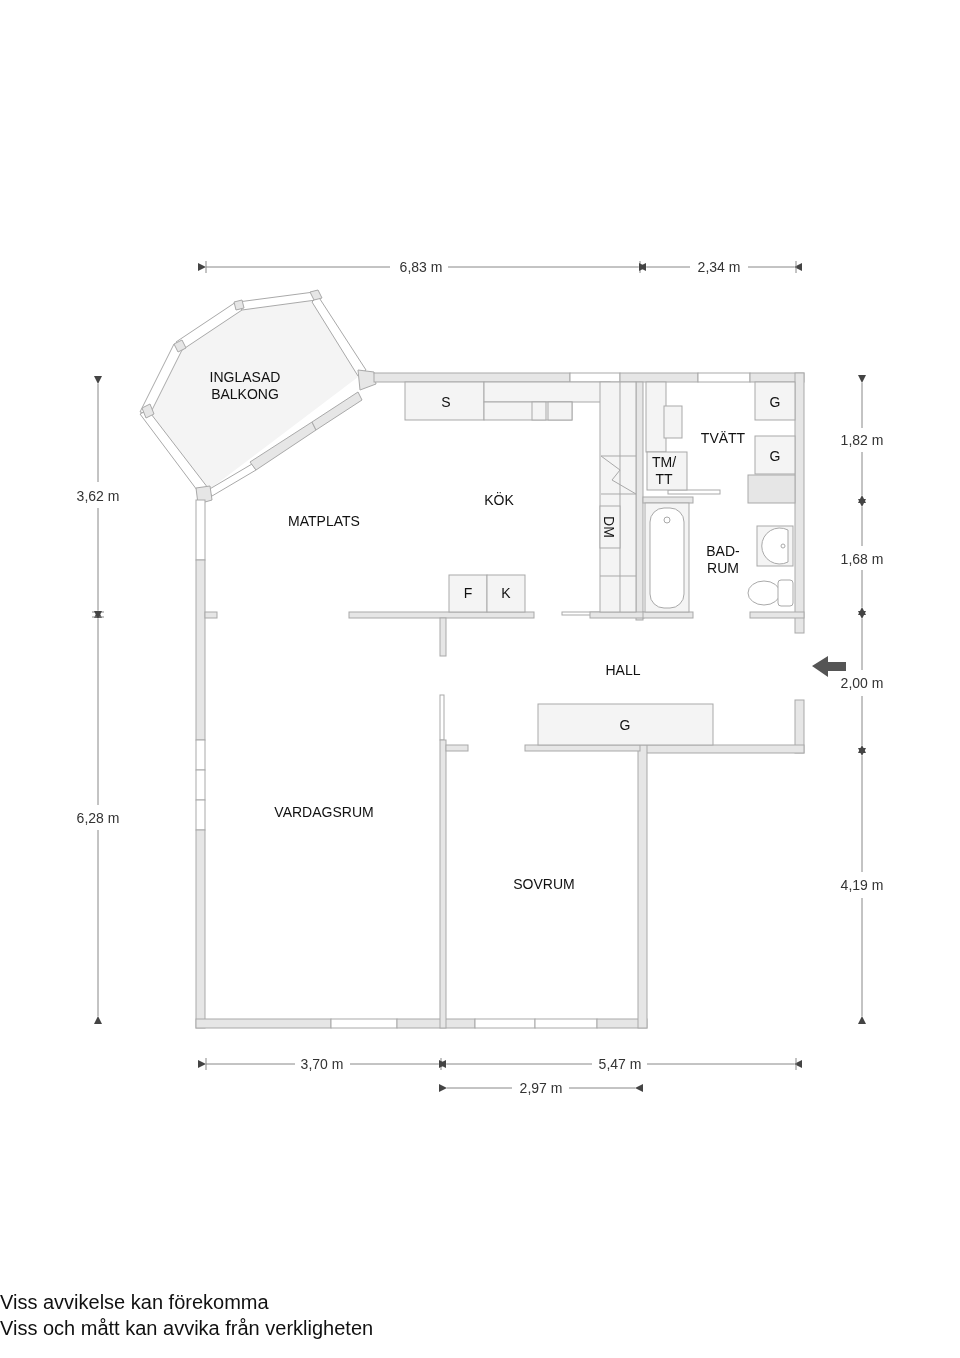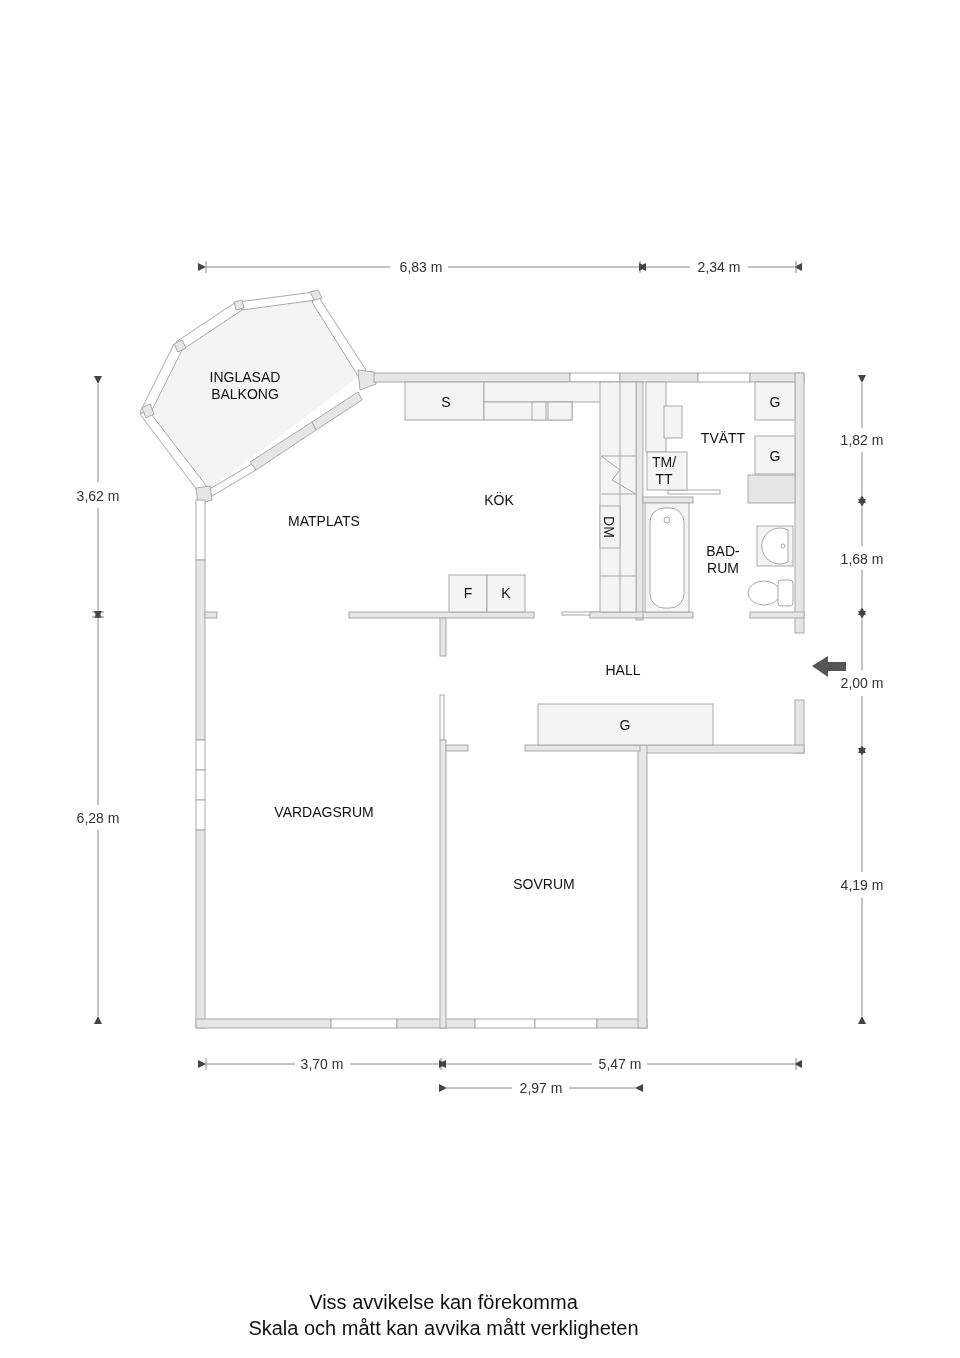--- a/index.html
+++ b/index.html
@@ -7,21 +7,21 @@
     #plan { position: absolute; left: 0; top: 0; width: 960px; height: 1358px; }
     .wall { fill: #e6e6e6; stroke: #a9a9a9; stroke-width: 1; }
     .win { fill: #ffffff; stroke: #a9a9a9; stroke-width: 1; }
     .fix { fill: #f4f4f4; stroke: #a9a9a9; stroke-width: 1; }
     .balc { fill: #f4f4f4; stroke: none; }
     .line { stroke: #a9a9a9; stroke-width: 1; fill: none; }
     .dim { stroke: #888; stroke-width: 1; }
     .lbl { font-family: "Liberation Sans", sans-serif; font-size: 14px; fill: #111; text-anchor: middle; }
     .dlbl { font-family: "Liberation Sans", sans-serif; font-size: 14px; fill: #333; text-anchor: middle; }
     .arrowhead { fill: #444; }
-    .disclaimer { position: absolute; left: 0; width: 887px; text-align: center; font-family: "Liberation Sans", sans-serif; font-size: 20px; color: #111; line-height: 26px; }
+    .disclaimer { position: absolute; left: 0; width: 887px; font-family: "Liberation Sans", sans-serif; font-size: 20px; color: #111; line-height: 26px; }
   </style>
 </head>
 <body>
 
 <svg id="plan" viewBox="0 0 960 1358" xmlns="http://www.w3.org/2000/svg">
   <defs>
     <marker id="arrL" viewBox="0 0 10 10" refX="0" refY="5" markerWidth="12" markerHeight="8" orient="auto-start-reverse">
       <path d="M10,0 L0,5 L10,10 z" class="arrowhead"></path>
     </marker>
   </defs>
@@ -204,13 +204,13 @@
     <line class="dim" x1="796" y1="1058" x2="796" y2="1070"></line>
     <line class="dim" x1="447" y1="1088" x2="512" y2="1088" marker-start="url(#arrL)"></line>
     <line class="dim" x1="569" y1="1088" x2="635" y2="1088" marker-end="url(#arrL)"></line>
     <text class="dlbl" x="322" y="1069">3,70 m</text>
     <text class="dlbl" x="620" y="1069">5,47 m</text>
     <text class="dlbl" x="541" y="1093">2,97 m</text>
   </g>
 </svg>
 
 <div class="disclaimer" style="top:1289px;">Viss avvikelse kan förekomma</div>
-<div class="disclaimer" style="top:1315px;">Skala och mått kan avvika mått verkligheten</div>
+<div class="disclaimer" style="top:1315px;">Viss och mått kan avvika från verkligheten</div>
 
 </body></html>

